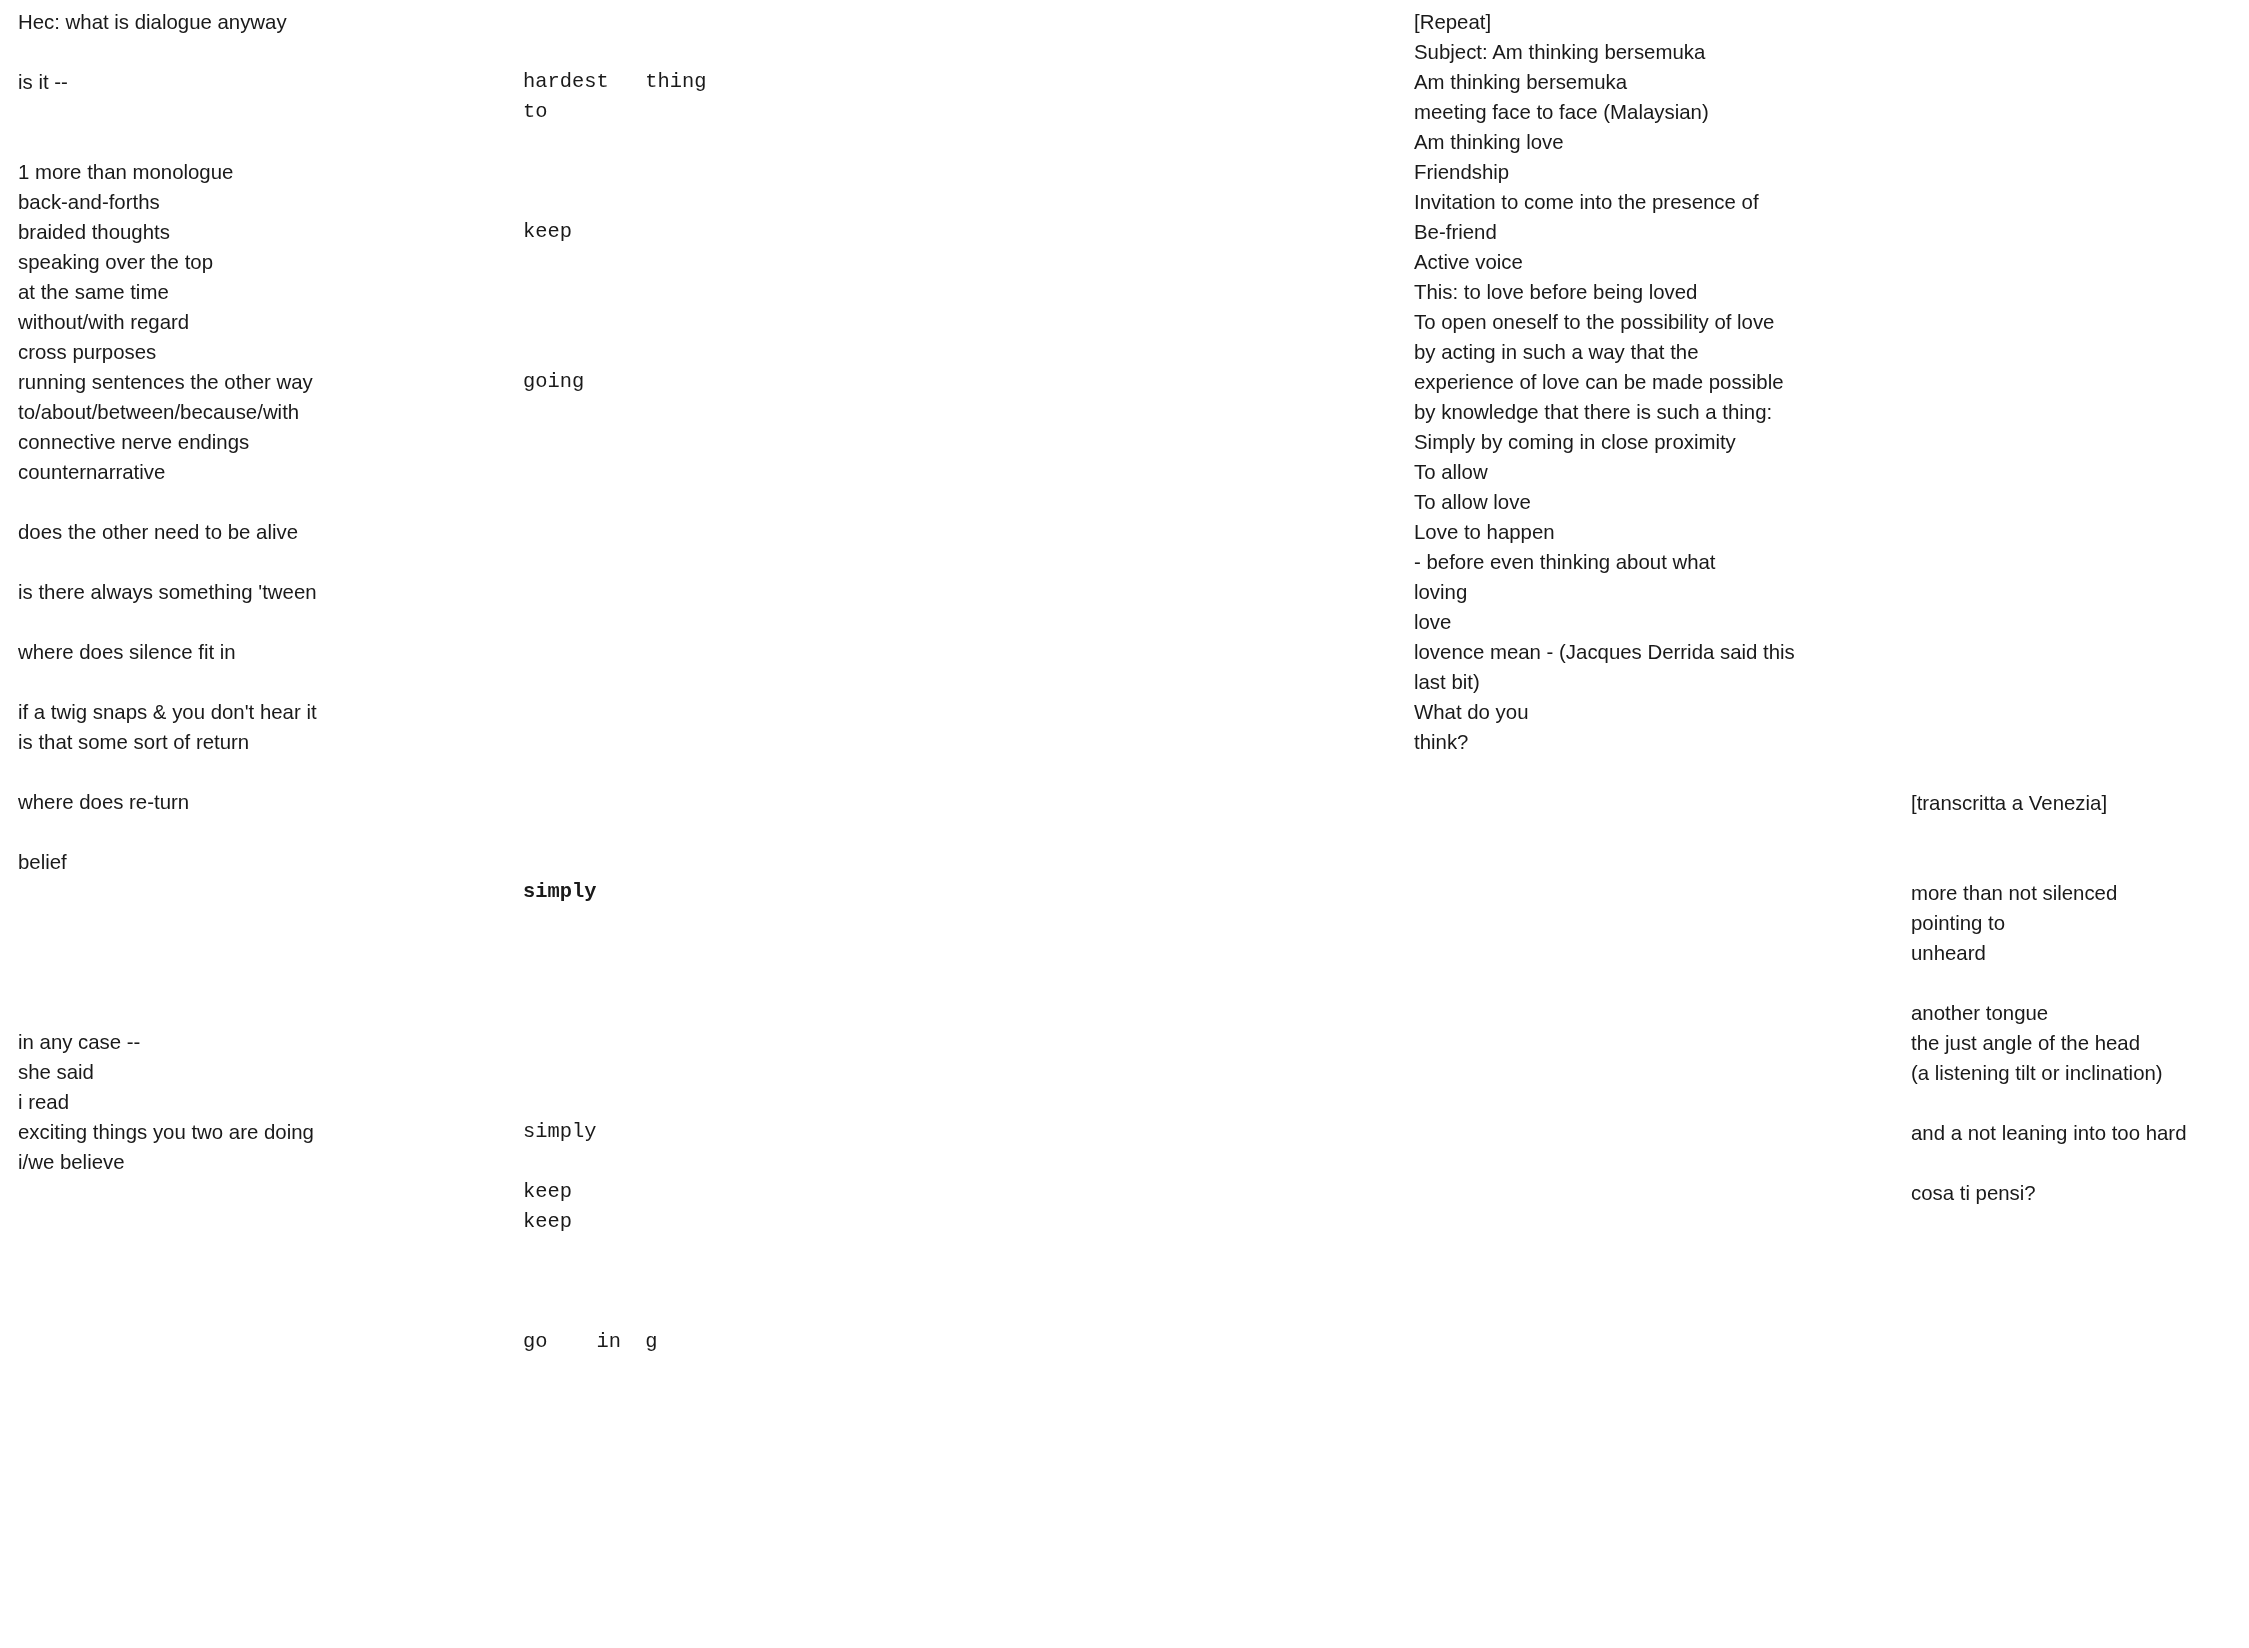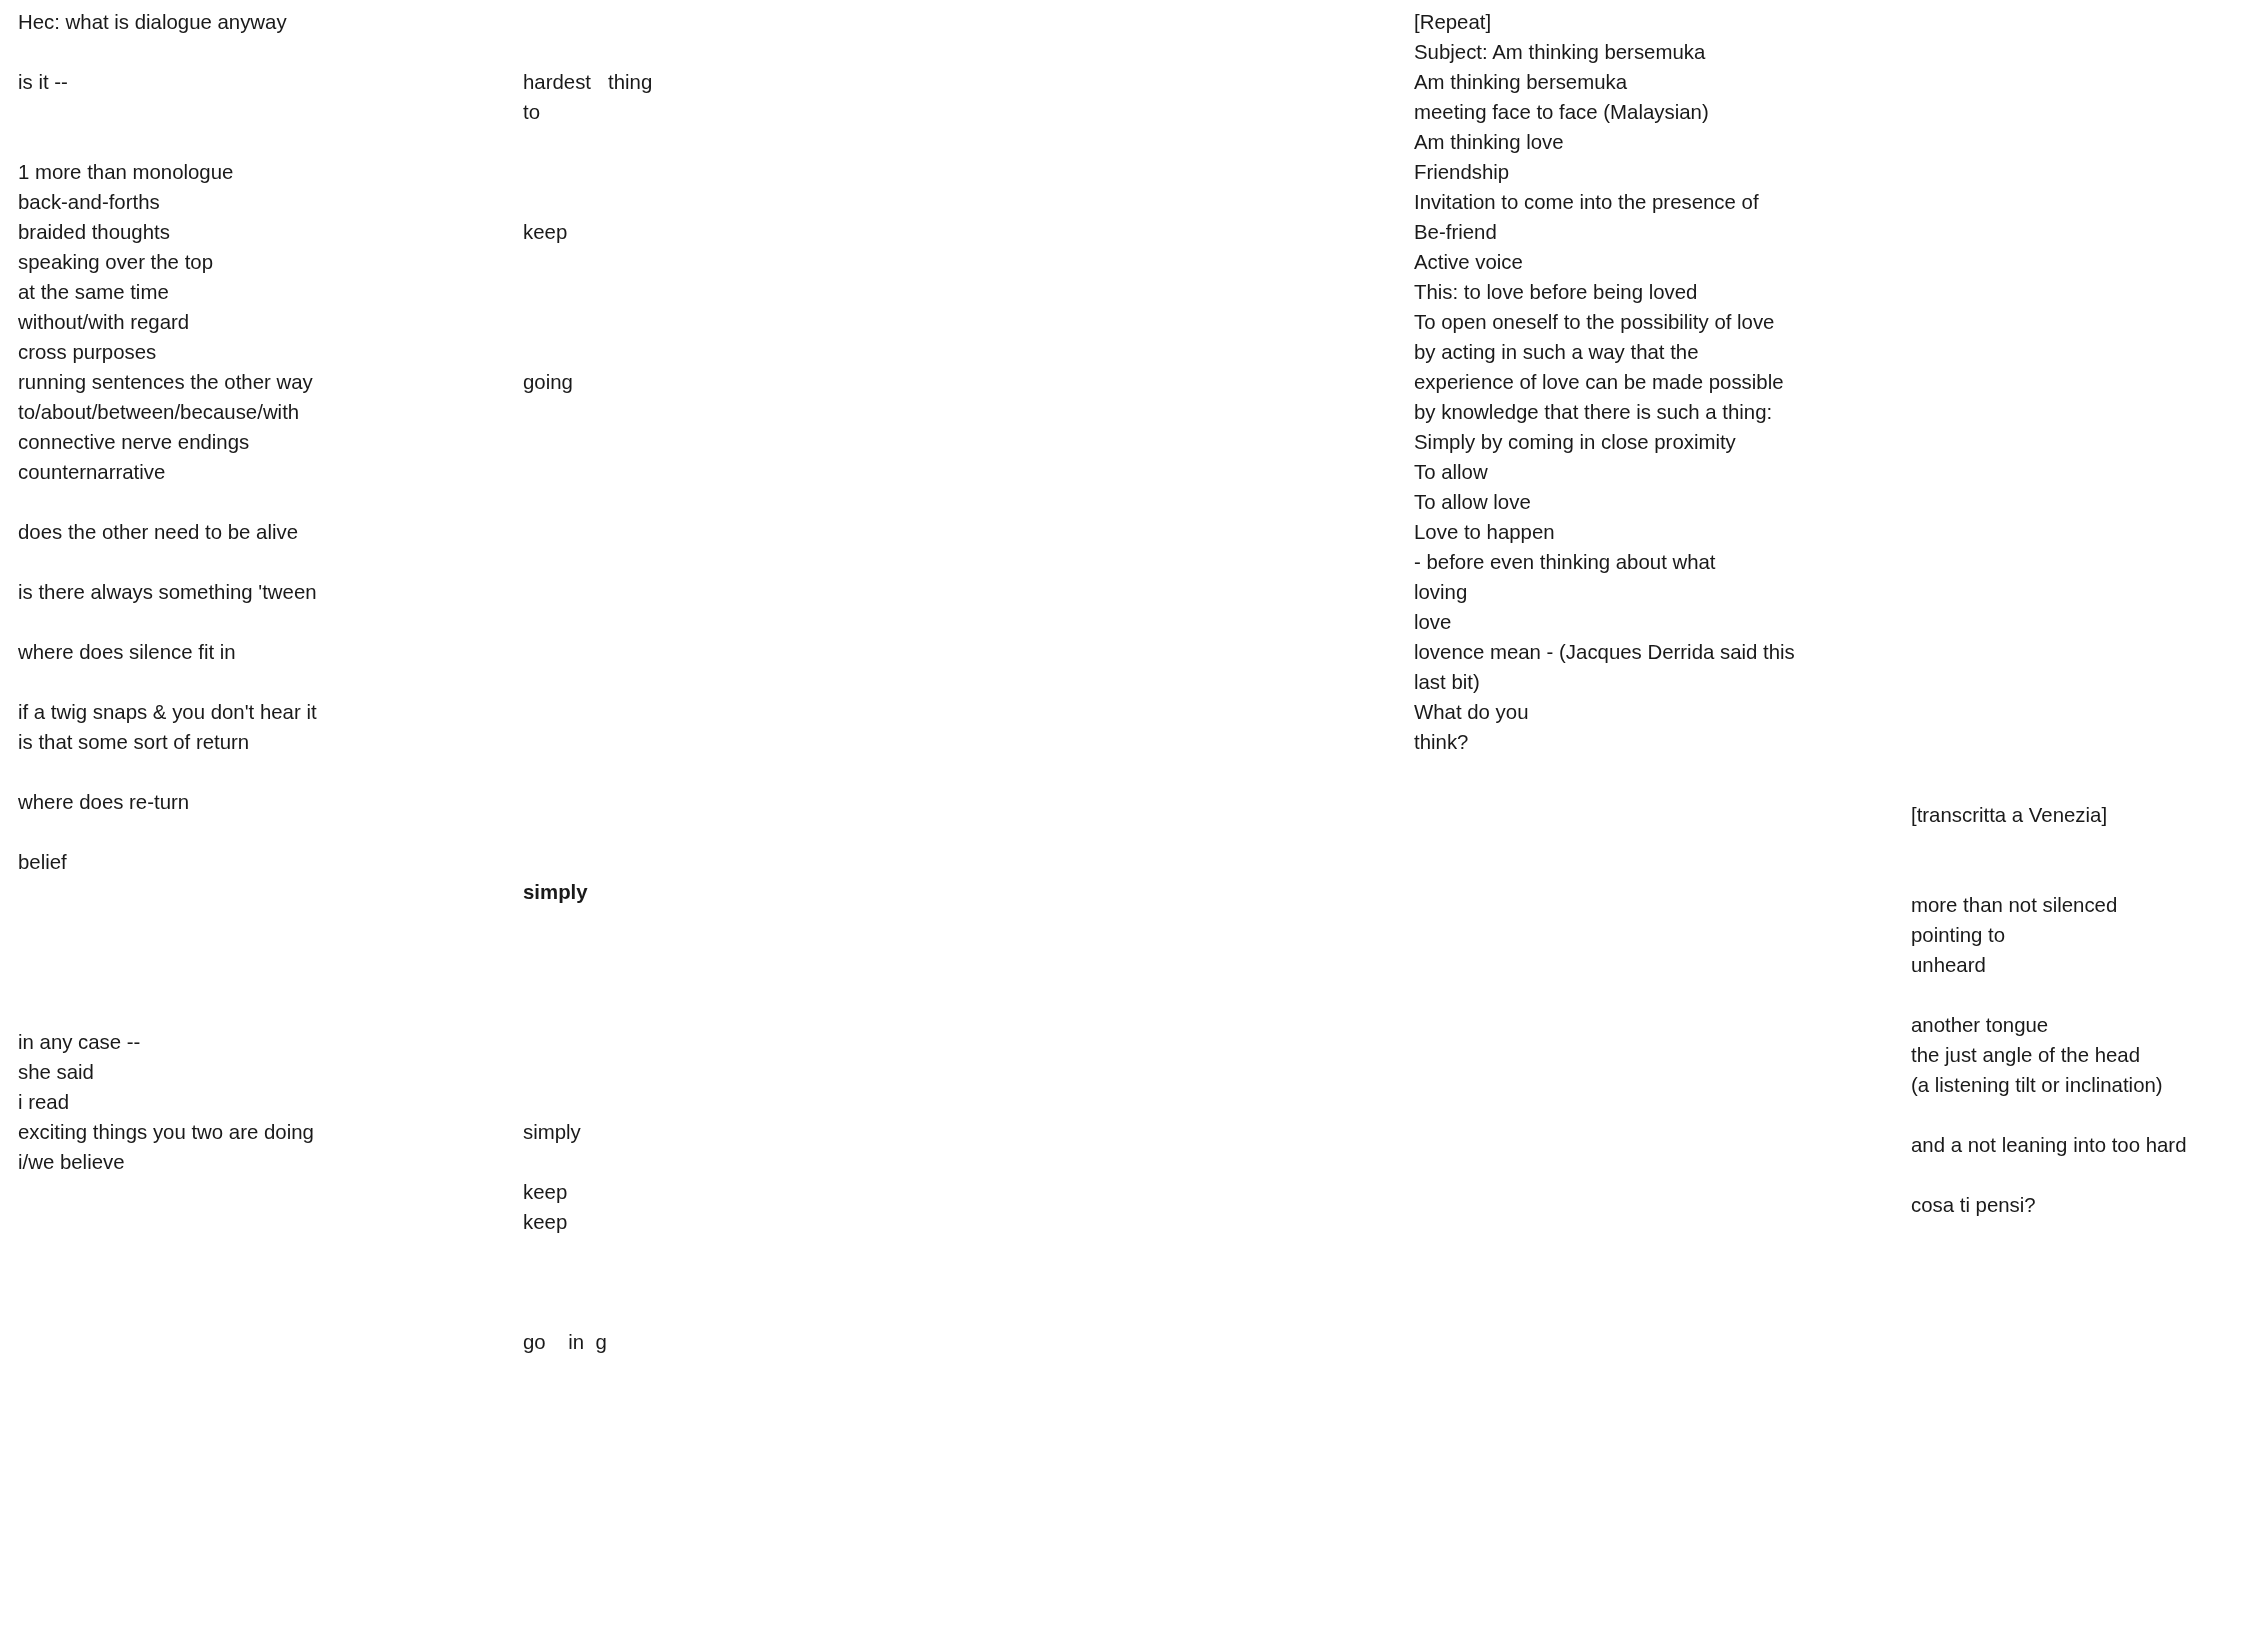--- a/index.html
+++ b/index.html
@@ -33,23 +33,23 @@
     color: #1a1a1a;
   }
   .blank {
     height: 30px;
   }
   .bold {
     font-weight: bold;
   }
   
   #col-left      { left: 18px;  top: 6.5px;  width: 506px; }
-  #col-mid       { left: 523px; top: 6.5px;  width: 245px; }
+  #col-mid       { left: 523px; top: 6.5px;  width: 245px; font-family: Liberation Mono, monospace; }
   #col-right     { left: 1403px; top: 6.5px; width: 457px; margin-left: 11px; }
-  #col-far-right { left: 1911px; top: 788px; width: 327px; margin-top: 12px; }
+  #col-far-right { left: 1911px; top: 788px; width: 327px; }
 </style>
 </head>
 <body>
 
 <div class="page">
 
   <div class="block" id="col-left"><div class="line">Hec: what is dialogue anyway</div><div class="line blank">&nbsp;</div><div class="line">is it --</div><div class="line blank">&nbsp;</div><div class="line blank">&nbsp;</div><div class="line">1 more than monologue</div><div class="line">back-and-forths</div><div class="line">braided thoughts</div><div class="line">speaking over the top</div><div class="line">at the same time</div><div class="line">without/with regard</div><div class="line">cross purposes</div><div class="line">running sentences the other way</div><div class="line">to/about/between/because/with</div><div class="line">connective nerve endings</div><div class="line">counternarrative</div><div class="line blank">&nbsp;</div><div class="line">does the other need to be alive</div><div class="line blank">&nbsp;</div><div class="line">is there always something 'tween</div><div class="line blank">&nbsp;</div><div class="line">where does silence fit in</div><div class="line blank">&nbsp;</div><div class="line">if a twig snaps &amp; you don't hear it</div><div class="line">is that some sort of return</div><div class="line blank">&nbsp;</div><div class="line">where does re-turn</div><div class="line blank">&nbsp;</div><div class="line">belief</div><div class="line blank">&nbsp;</div><div class="line blank">&nbsp;</div><div class="line blank">&nbsp;</div><div class="line blank">&nbsp;</div><div class="line blank">&nbsp;</div><div class="line">in any case --</div><div class="line">she said</div><div class="line">i read</div><div class="line">exciting things you two are doing</div><div class="line">i/we believe</div></div>
   <div class="block" id="col-mid"><div class="line blank">&nbsp;</div><div class="line blank">&nbsp;</div><div class="line">hardest   thing</div><div class="line">to</div><div class="line blank">&nbsp;</div><div class="line blank">&nbsp;</div><div class="line blank">&nbsp;</div><div class="line">keep</div><div class="line blank">&nbsp;</div><div class="line blank">&nbsp;</div><div class="line blank">&nbsp;</div><div class="line blank">&nbsp;</div><div class="line">going</div><div class="line blank">&nbsp;</div><div class="line blank">&nbsp;</div><div class="line blank">&nbsp;</div><div class="line blank">&nbsp;</div><div class="line blank">&nbsp;</div><div class="line blank">&nbsp;</div><div class="line blank">&nbsp;</div><div class="line blank">&nbsp;</div><div class="line blank">&nbsp;</div><div class="line blank">&nbsp;</div><div class="line blank">&nbsp;</div><div class="line blank">&nbsp;</div><div class="line blank">&nbsp;</div><div class="line blank">&nbsp;</div><div class="line blank">&nbsp;</div><div class="line blank">&nbsp;</div><div class="line bold">simply</div><div class="line blank">&nbsp;</div><div class="line blank">&nbsp;</div><div class="line blank">&nbsp;</div><div class="line blank">&nbsp;</div><div class="line blank">&nbsp;</div><div class="line blank">&nbsp;</div><div class="line blank">&nbsp;</div><div class="line">simply</div><div class="line blank">&nbsp;</div><div class="line">keep</div><div class="line">keep</div><div class="line blank">&nbsp;</div><div class="line blank">&nbsp;</div><div class="line blank">&nbsp;</div><div class="line">go    in  g</div></div>
   <div class="block" id="col-right"><div class="line">[Repeat]</div><div class="line">Subject: Am thinking bersemuka</div><div class="line">Am thinking bersemuka</div><div class="line">meeting face to face (Malaysian)</div><div class="line">Am thinking love</div><div class="line">Friendship</div><div class="line">Invitation to come into the presence of</div><div class="line">Be-friend</div><div class="line">Active voice</div><div class="line">This: to love before being loved</div><div class="line">To open oneself to the possibility of love</div><div class="line">by acting in such a way that the</div><div class="line">experience of love can be made possible</div><div class="line">by knowledge that there is such a thing:</div><div class="line">Simply by coming in close proximity</div><div class="line">To allow</div><div class="line">To allow love</div><div class="line">Love to happen</div><div class="line">- before even thinking about what</div><div class="line">loving</div><div class="line">love</div><div class="line">lovence mean - (Jacques Derrida said this</div><div class="line">last bit)</div><div class="line">What do you</div><div class="line">think?</div></div>
   <div class="block" id="col-far-right"><div class="line">[transcritta a Venezia]</div><div class="line blank">&nbsp;</div><div class="line blank">&nbsp;</div><div class="line">more than not silenced</div><div class="line">pointing to</div><div class="line">unheard</div><div class="line blank">&nbsp;</div><div class="line">another tongue</div><div class="line">the just angle of the head</div><div class="line">(a listening tilt or inclination)</div><div class="line blank">&nbsp;</div><div class="line">and a not leaning into too hard</div><div class="line blank">&nbsp;</div><div class="line">cosa ti pensi?</div></div>

